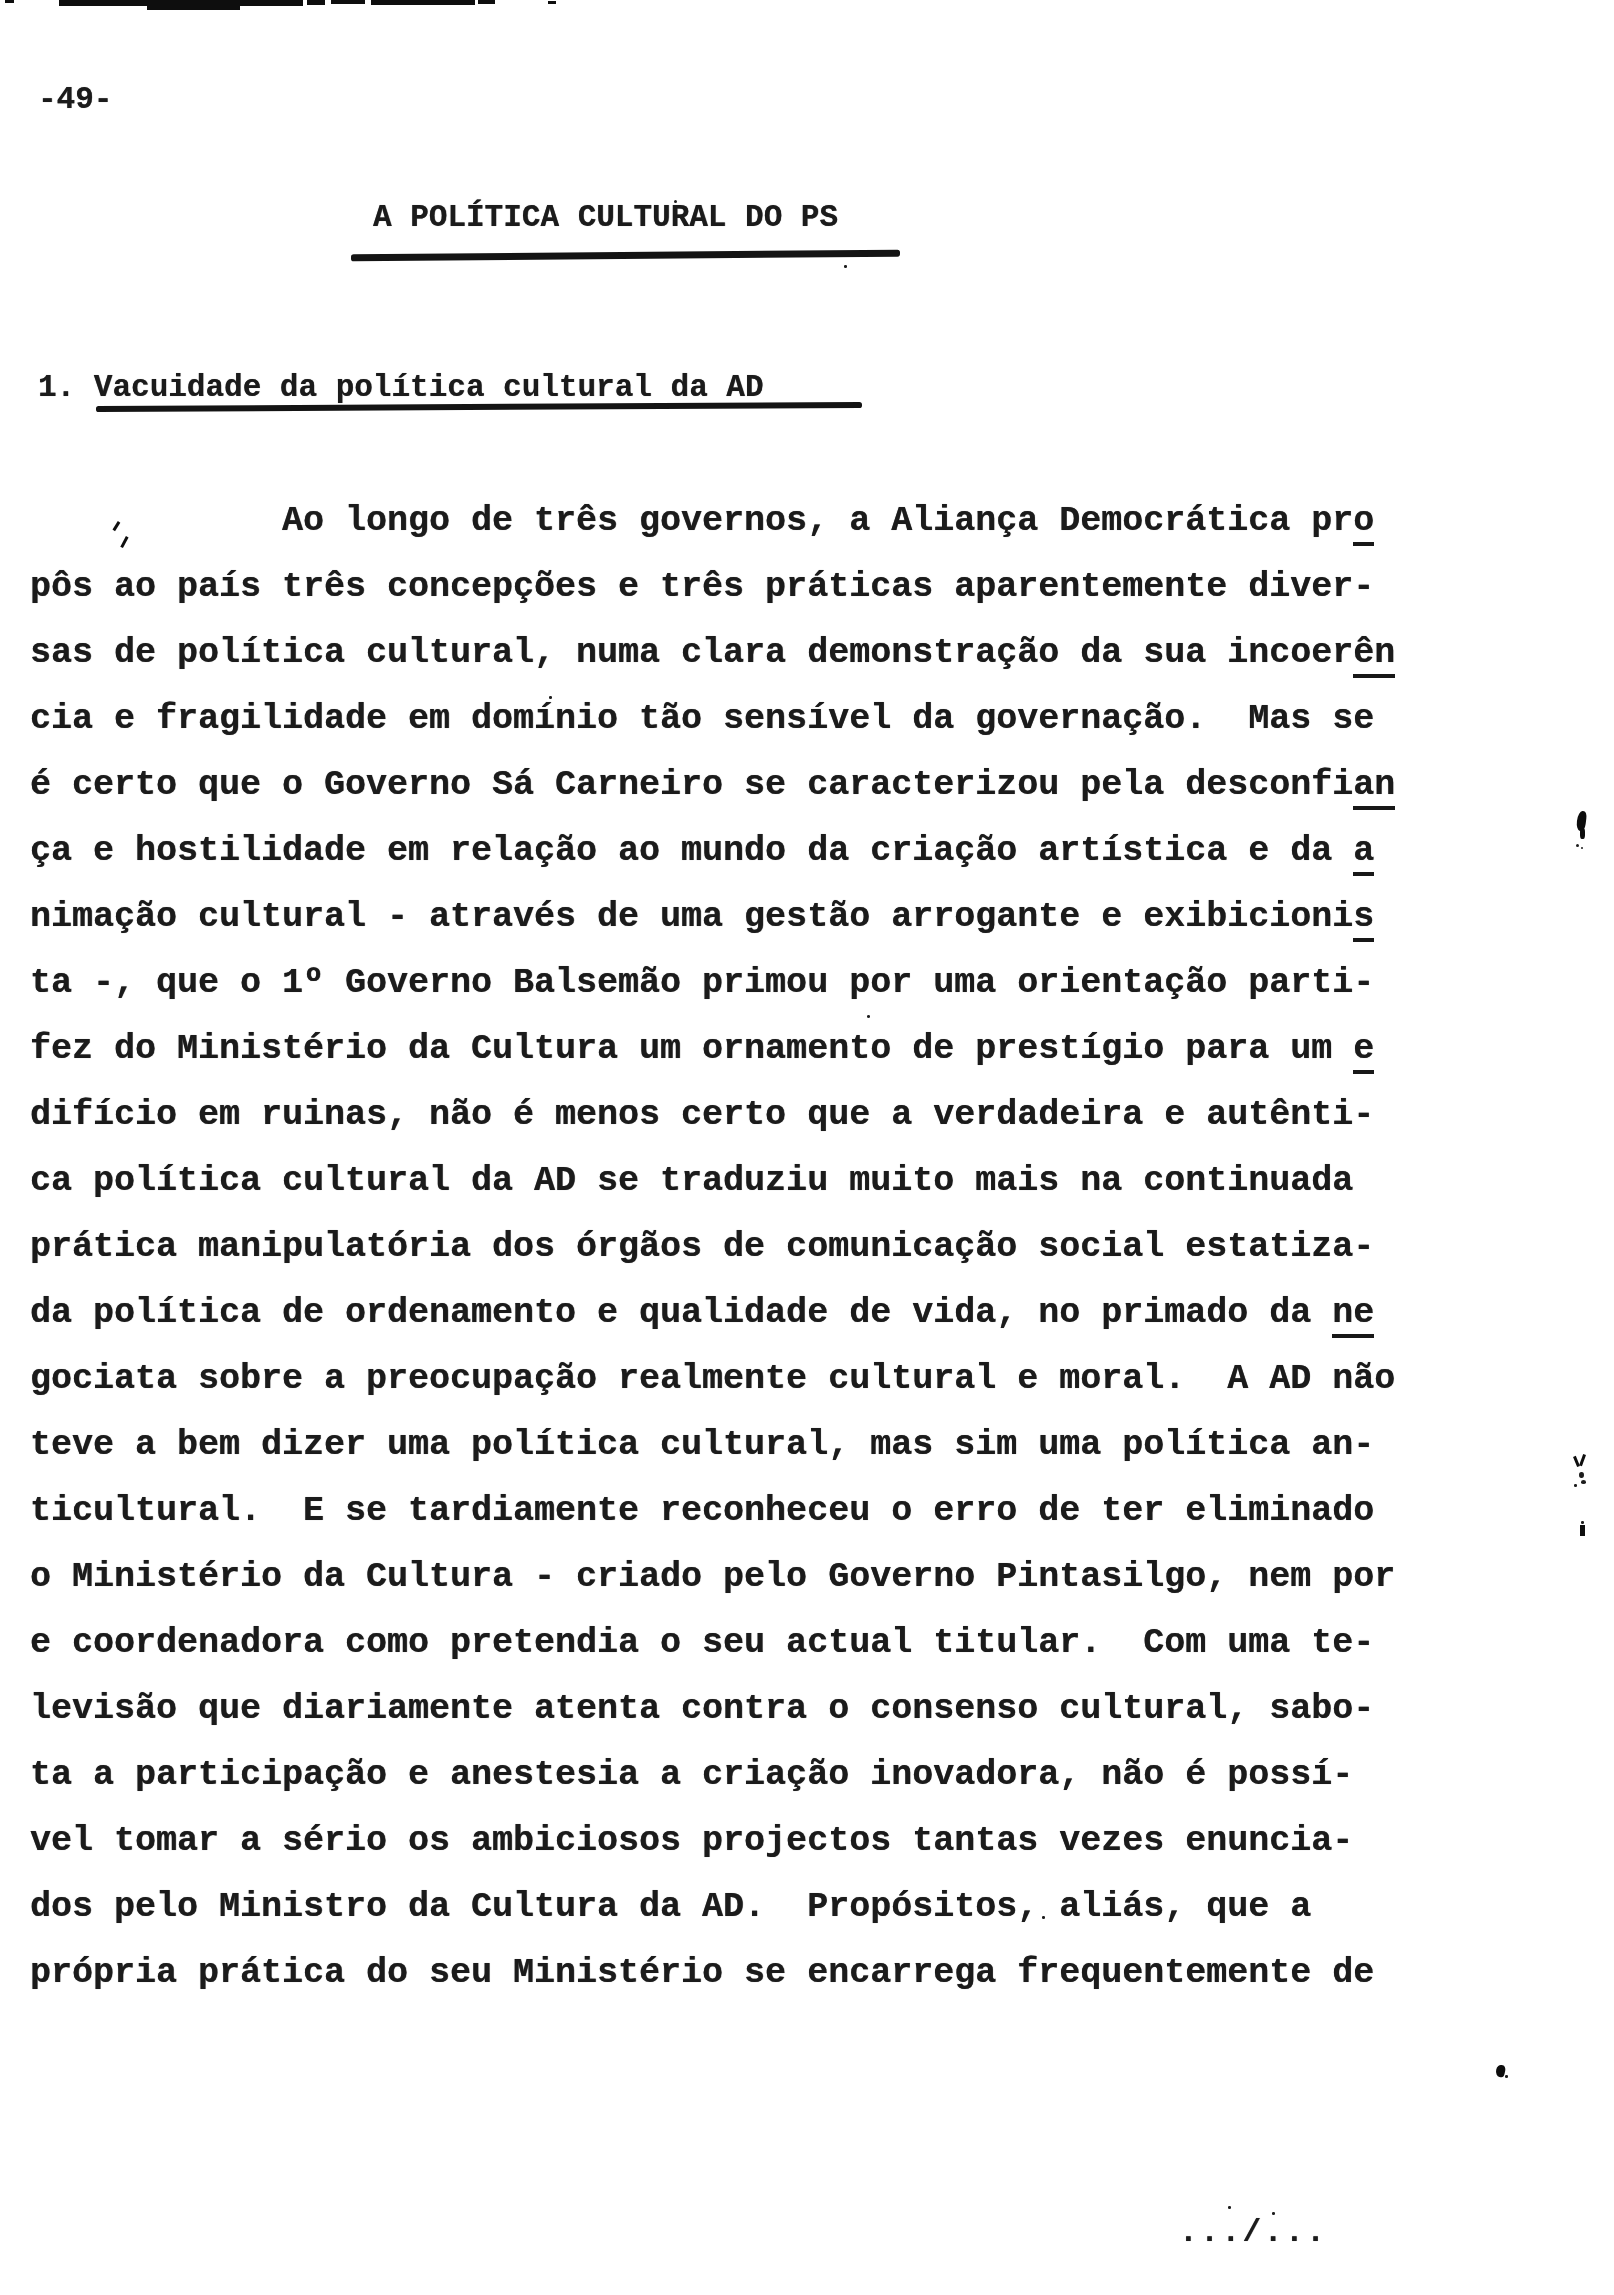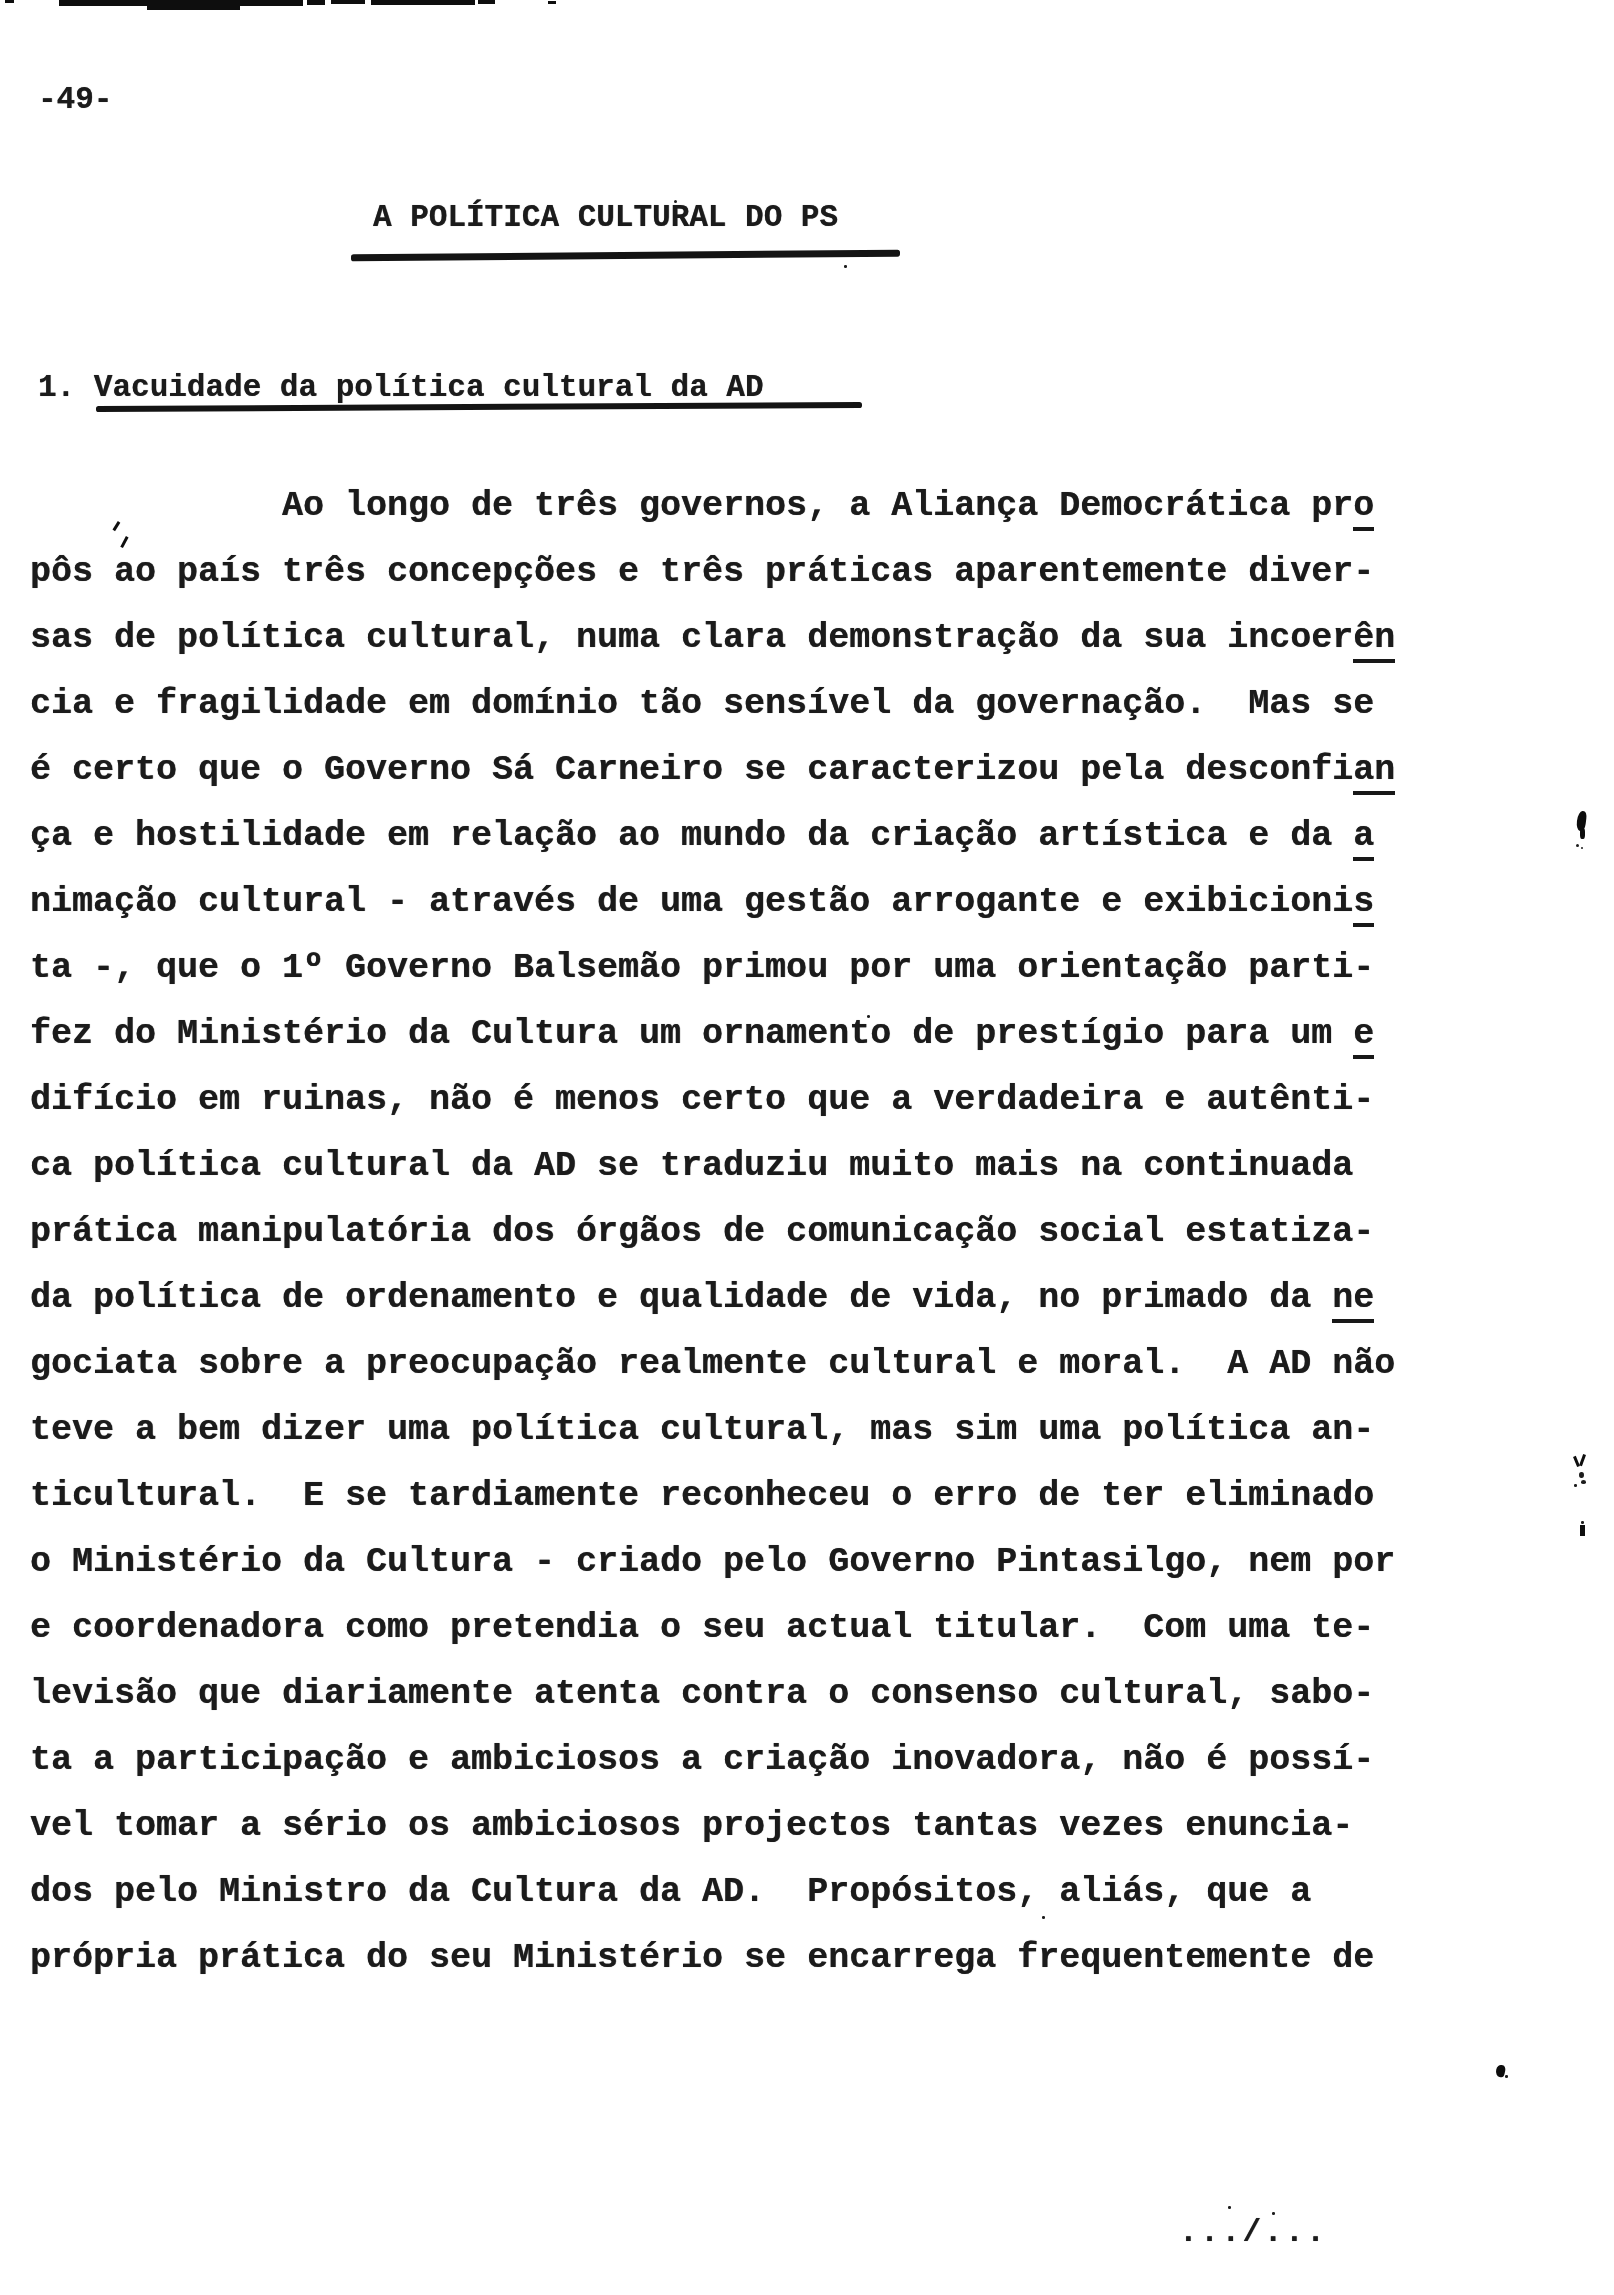--- a/index.html
+++ b/index.html
@@ -20,21 +20,21 @@
     line-height:39px;
     letter-spacing:0px;
     text-shadow:0 0 0.7px rgba(15,15,15,.55), 0.4px 0.4px 0 rgba(15,15,15,.35);
   }
   #page-number{left:38px;top:80px;}
   #doc-title{left:373px;top:198px;}
   #section-heading{left:38px;top:368px;}
   .rule{position:absolute;background:#141414;border-radius:2.6px;}
   #title-rule{left:351px;top:252px;width:549px;height:6.6px;transform:rotate(-0.5deg);}
   #heading-rule{left:96px;top:404px;width:766px;height:5.9px;transform:rotate(-0.3deg);}
-  #body-lines{position:absolute;left:30px;top:473px;}
+  #body-lines{position:absolute;left:30px;top:488px;}
   #body-lines .line{
     white-space:pre;
     font-size:35px;
     height:66px;
     line-height:66px;
     text-shadow:0 0 0.7px rgba(15,15,15,.55), 0.4px 0.4px 0 rgba(15,15,15,.35);
   }
   .u{border-bottom:4.6px solid #181818;padding-bottom:1.3px;}
   #continuation{left:1179px;top:2213px;letter-spacing:2.6px;}
   
@@ -79,21 +79,21 @@
       <div class="line"><span>difício em ruinas, não é menos certo que a verdadeira e autênti-</span></div>
       <div class="line"><span>ca política cultural da AD se traduziu muito mais na continuada</span></div>
       <div class="line"><span>prática manipulatória dos órgãos de comunicação social estatiza-</span></div>
       <div class="line"><span>da política de ordenamento e qualidade de vida, no primado da </span><span class="u">ne</span></div>
       <div class="line"><span>gociata sobre a preocupação realmente cultural e moral.  A AD não</span></div>
       <div class="line"><span>teve a bem dizer uma política cultural, mas sim uma política an-</span></div>
       <div class="line"><span>ticultural.  E se tardiamente reconheceu o erro de ter eliminado</span></div>
       <div class="line"><span>o Ministério da Cultura - criado pelo Governo Pintasilgo, nem por</span></div>
       <div class="line"><span>e coordenadora como pretendia o seu actual titular.  Com uma te-</span></div>
       <div class="line"><span>levisão que diariamente atenta contra o consenso cultural, sabo-</span></div>
-      <div class="line"><span>ta a participação e ambiciosos a criação inovadora, não é possí-</span></div>
+      <div class="line"><span>ta a participação e anestesia a criação inovadora, não é possí-</span></div>
       <div class="line"><span>vel tomar a sério os ambiciosos projectos tantas vezes enuncia-</span></div>
       <div class="line"><span>dos pelo Ministro da Cultura da AD.  Propósitos, aliás, que a</span></div>
       <div class="line"><span>própria prática do seu Ministério se encarrega frequentemente de</span></div>
     </div>
 
   <div class="typed" id="continuation">.../...</div>
 
   <div class="noise" style="left:115px;top:521px;width:2.6px;height:9.8px;transform:rotate(32deg);"></div>
   <div class="noise" style="left:123px;top:536px;width:2.6px;height:11.8px;transform:rotate(28deg);"></div>
 

